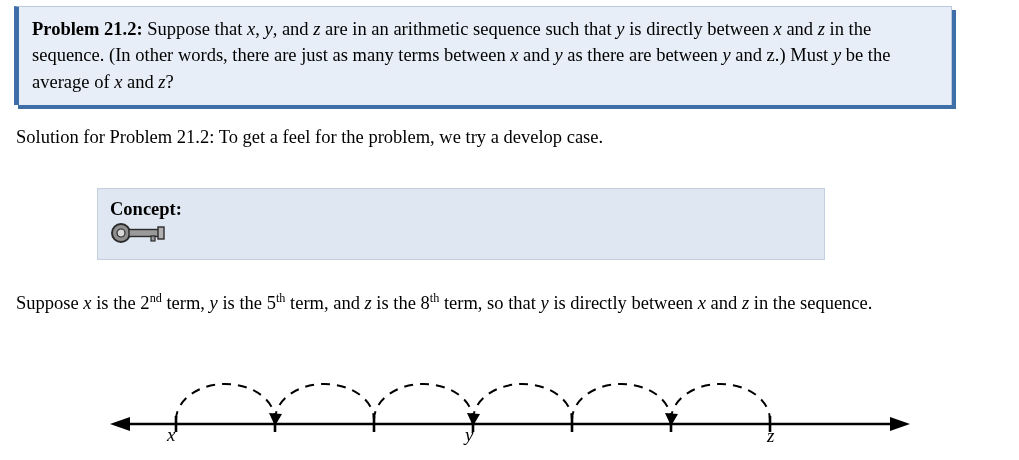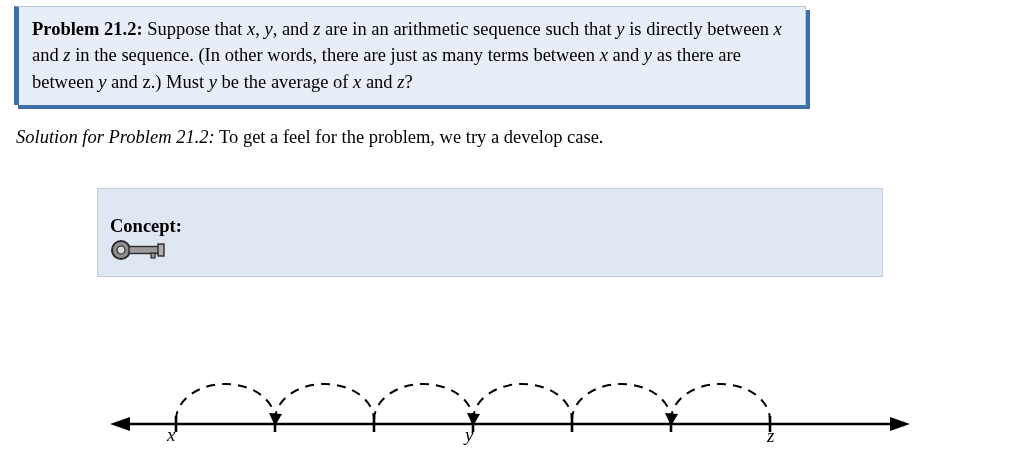--- a/index.html
+++ b/index.html
@@ -19,21 +19,21 @@
     position: relative;
     width: 1019px;
     height: 460px;
   }
 
   
   .problem-box {
     position: absolute;
     left: 14px;
     top: 6px;
-    width: 792px;
+    width: 938px;
     box-sizing: border-box;
     background: #e7eef7;
     border-left: 5px solid #3f6fa8;
     border-top: 1px solid #b9c9dc;
     border-right: 1px solid #b9c9dc;
     padding: 9px 12px 10px 13px;
     box-shadow: 4px 4px 0 0 #3f6fa8;
     font-size: 18.5px;
     line-height: 1.42;
   }
@@ -43,33 +43,32 @@
 
   
   .solution-line {
     position: absolute;
     left: 16px;
     top: 127px;
     width: 980px;
     font-size: 18.5px;
   }
   .solution-line .slabel {
-    font-style: italic;
   }
 
   
   .concept-box {
     position: absolute;
     left: 97px;
     top: 188px;
-    width: 786px;
+    width: 728px;
     box-sizing: border-box;
     background: #dfe8f2;
     border: 1px solid #c2cfde;
-    padding: 25px 10px 9px 12px;
+    padding: 8px 10px 9px 12px;
     font-size: 18.5px;
     line-height: 1.42;
     display: flex;
     align-items: flex-start;
   }
   .concept-left {
     width: 102px;
     flex: 0 0 102px;
   }
   .concept-label {
@@ -149,20 +148,23 @@
           <circle cx="11" cy="10" r="9" fill="#8f8f8f" stroke="#2b2b2b" stroke-width="2"></circle>
           <circle cx="11" cy="10" r="4" fill="#d8d8d8" stroke="#2b2b2b" stroke-width="1.2"></circle>
           <rect x="19" y="6.5" width="30" height="7" fill="#9a9a9a" stroke="#2b2b2b" stroke-width="1.4"></rect>
           <rect x="41" y="13" width="4" height="5" fill="#9a9a9a" stroke="#2b2b2b" stroke-width="1.2"></rect>
           <rect x="48" y="4" width="6" height="12" fill="#b0b0b0" stroke="#2b2b2b" stroke-width="1.4"></rect>
         </svg>
       </span>
     </div>
   </div>
 
+  <div class="para">
+    Suppose <i class="mvar">x</i> is the 2<sup>nd</sup> term, <i class="mvar">y</i> is the 5<sup>th</sup> term, and <i class="mvar">z</i> is the 8<sup>th</sup> term, so that <i class="mvar">y</i> is directly between <i class="mvar">x</i> and <i class="mvar">z</i> in the sequence.
+  </div>
 
   <div class="figure">
     <svg width="800" height="88" viewBox="0 0 800 88">
 
       <line x1="14" y1="56" x2="786" y2="56" stroke="#000" stroke-width="2.4"></line>
       <polygon points="0,56 20,49 20,63" fill="#000"></polygon>
       <polygon points="800,56 780,49 780,63" fill="#000"></polygon>
 
       <line x1="66" y1="48" x2="66" y2="64" stroke="#000" stroke-width="2.6"></line>
       <line x1="165" y1="48" x2="165" y2="64" stroke="#000" stroke-width="2.6"></line>

